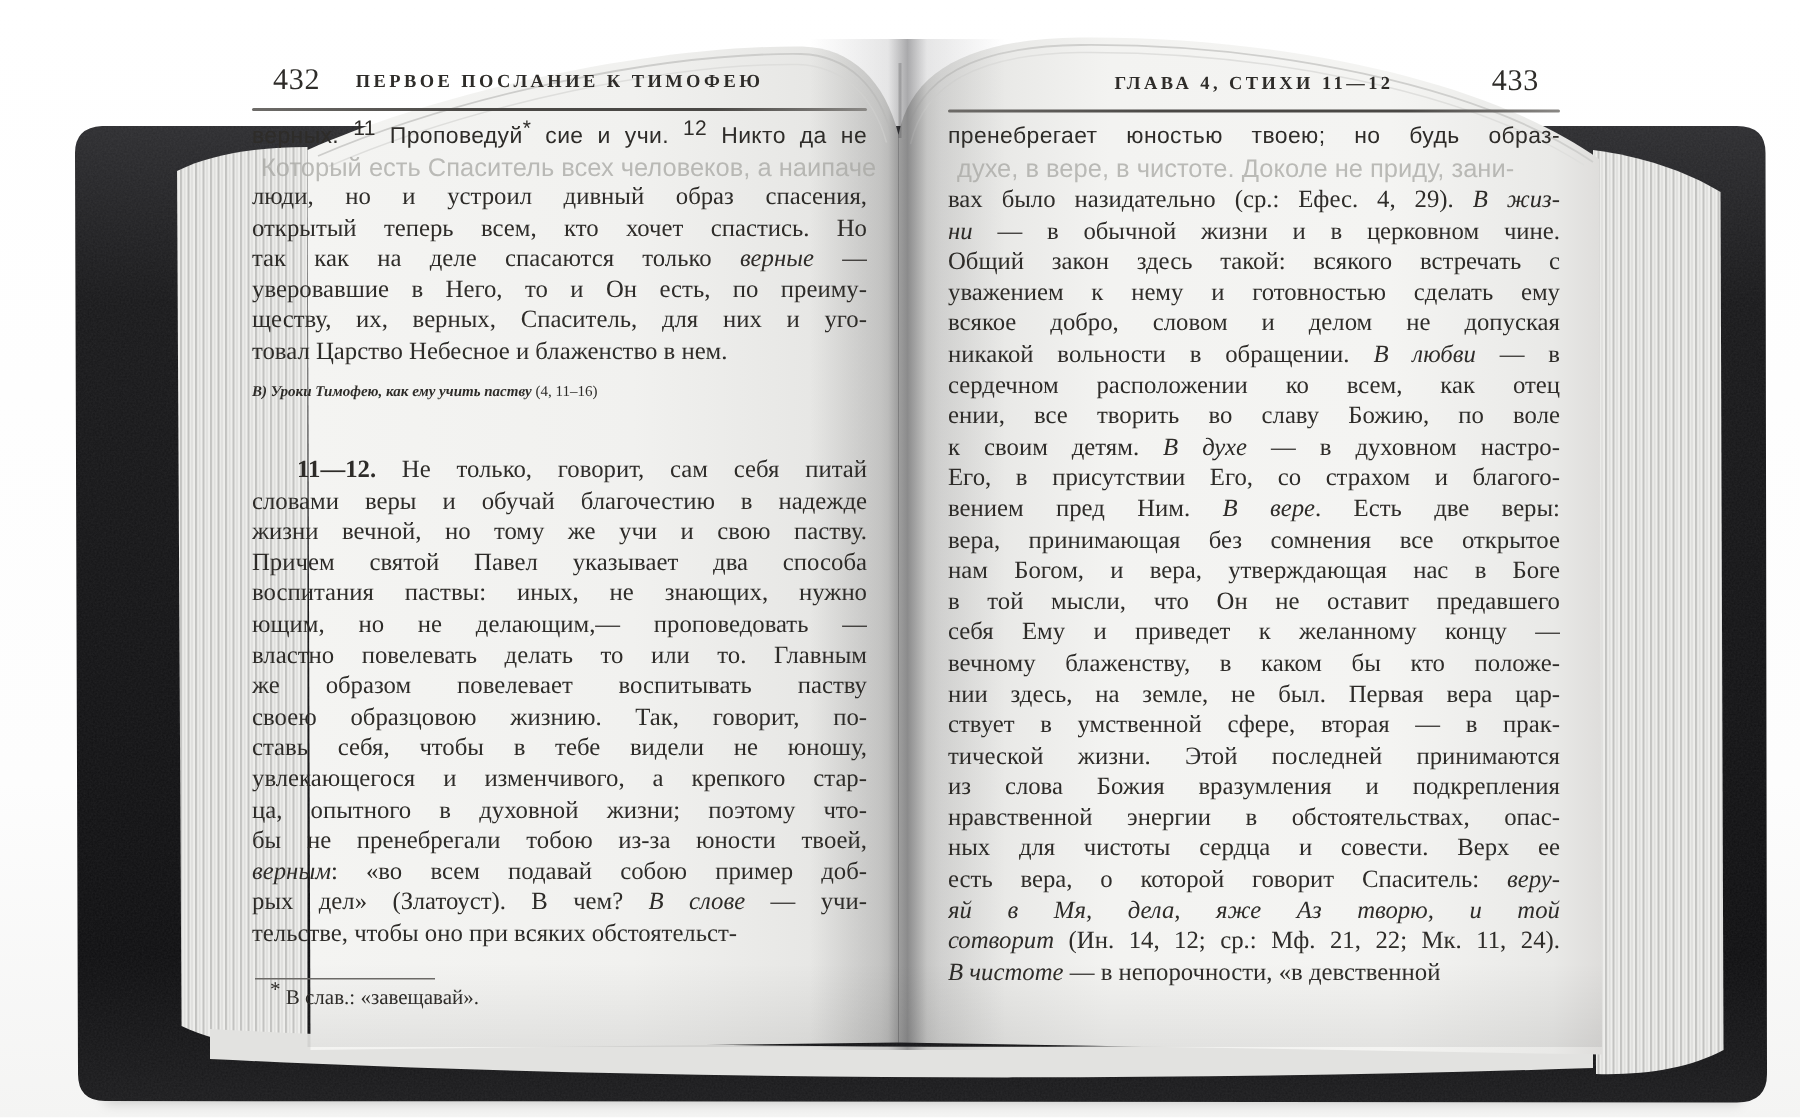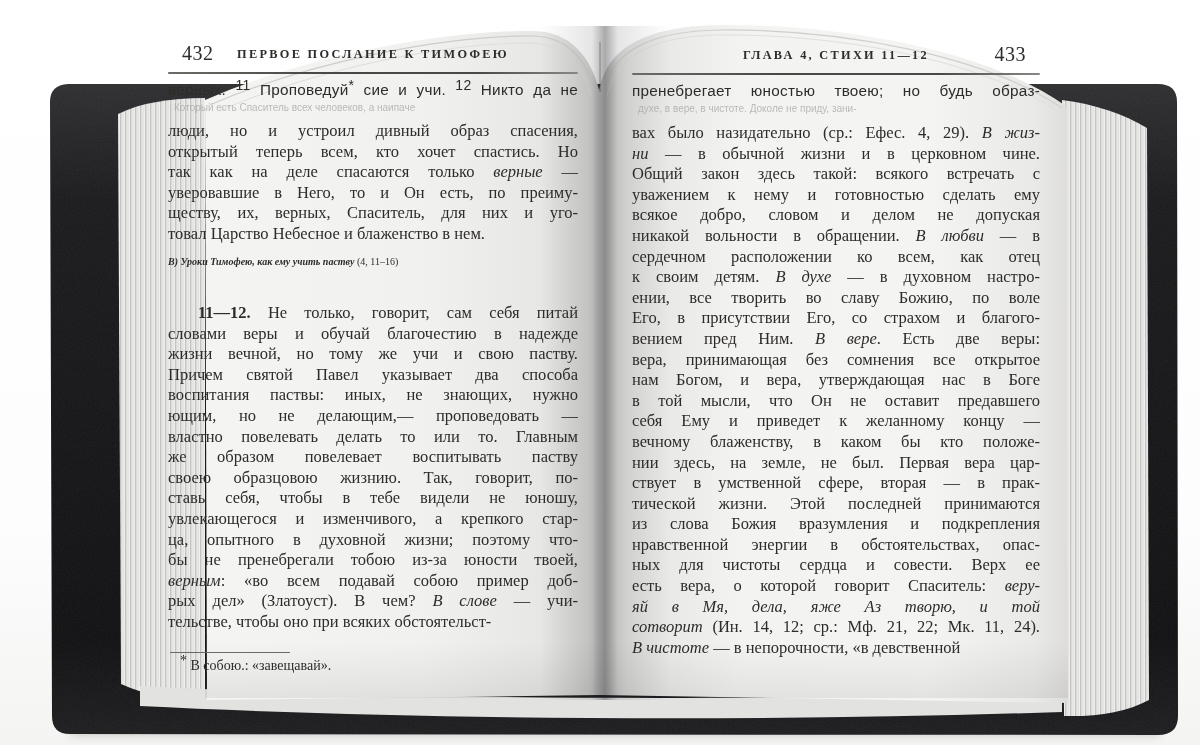--- a/index.html
+++ b/index.html
@@ -23,21 +23,21 @@
   #col-right .pagenum{right:14px;}
   .runhead{position:absolute;top:5px;left:30px;right:30px;text-align:center;
            font-size:12.3px;font-weight:bold;letter-spacing:2.3px;white-space:nowrap;}
   .head-rule{position:absolute;top:30px;left:0;right:0;height:1.5px;border-radius:1px;
            background:linear-gradient(90deg,#6d6b68,var(--rule) 35%,var(--rule) 75%,#8a8885);}
 
   .scripture{position:absolute;top:37px;left:0;right:0;}
   .scripture .tl{font-family:"Liberation Sans","DejaVu Sans",sans-serif;
                  font-size:15.3px;letter-spacing:.25px;height:22px;line-height:22px;}
   .ghost{position:absolute;top:60px;left:6px;right:0;
-         font-family:"Liberation Sans","DejaVu Sans",sans-serif;font-size:10px;
+         font-family:"Liberation Sans","DejaVu Sans",sans-serif;font-size:17px;
          color:var(--ghost);opacity:.75;filter:blur(.5px);white-space:nowrap;}
 
   .body-block{position:absolute;left:0;right:0;}
   #lp-para1{top:79px;}
   #lp-heading{top:209px;}
   #lp-para2{top:237px;margin-top:24px;}
   #rp-para{top:80px;}
 
   .tl{height:20.6px;line-height:20.6px;font-size:16.5px;overflow:hidden;}
   .just{text-align:justify;text-align-last:justify;}
@@ -167,43 +167,43 @@
         <div class="tl just"><span class="s-r">ставь себя, чтобы в тебе видели не юношу,</span></div>
         <div class="tl just"><span class="s-r">увлекающегося и изменчивого, а крепкого стар-</span></div>
         <div class="tl just"><span class="s-r">ца, опытного в духовной жизни; поэтому что-</span></div>
         <div class="tl just"><span class="s-r">бы не пренебрегали тобою из-за юности твоей,</span></div>
         <div class="tl just"><span class="s-i">верным</span><span class="s-r">: «во всем подавай собою пример доб-</span></div>
         <div class="tl just"><span class="s-r">рых дел» (Златоуст). В чем? </span><span class="s-i">В слове</span><span class="s-r"> — учи-</span></div>
         <div class="tl"><span class="s-r">тельстве, чтобы оно при всяких обстоятельст-</span></div>
       </div>
 
     <div class="fn-rule"></div>
-    <div class="footnote"><span class="s-sup">*</span><span> В собою.: «завещавай».</span></div>
+    <div class="footnote"><span class="s-sup">*</span><span> В слав.: «завещавай».</span></div>
   </div>
 
   <div class="col" id="col-right">
     <div class="pagenum">433</div>
     <div class="runhead">ГЛАВА 4, СТИХИ 11—12</div>
     <div class="head-rule"></div>
 
     <div class="scripture">
         <div class="tl just"><span class="s-r">пренебрегает юностью твоею; но будь образ-</span></div>
       </div>
     <div class="ghost">духе, в вере, в чистоте. Доколе не приду, зани-</div>
 
     <div class="body-block" id="rp-para">
         <div class="tl just"><span class="s-r">вах было назидательно (ср.: Ефес. 4, 29). </span><span class="s-i">В жиз-</span></div>
         <div class="tl just"><span class="s-i">ни</span><span class="s-r"> — в обычной жизни и в церковном чине.</span></div>
         <div class="tl just"><span class="s-r">Общий закон здесь такой: всякого встречать с</span></div>
         <div class="tl just"><span class="s-r">уважением к нему и готовностью сделать ему</span></div>
         <div class="tl just"><span class="s-r">всякое добро, словом и делом не допуская</span></div>
         <div class="tl just"><span class="s-r">никакой вольности в обращении. </span><span class="s-i">В любви</span><span class="s-r"> — в</span></div>
         <div class="tl just"><span class="s-r">сердечном расположении ко всем, как отец</span></div>
+        <div class="tl just"><span class="s-r">ении, все творить во славу Божию, по воле</span></div>
         <div class="tl just"><span class="s-r">к своим детям. </span><span class="s-i">В духе</span><span class="s-r"> — в духовном настро-</span></div>
-        <div class="tl just"><span class="s-r">ении, все творить во славу Божию, по воле</span></div>
         <div class="tl just"><span class="s-r">Его, в присутствии Его, со страхом и благого-</span></div>
         <div class="tl just"><span class="s-r">вением пред Ним. </span><span class="s-i">В вере</span><span class="s-r">. Есть две веры:</span></div>
         <div class="tl just"><span class="s-r">вера, принимающая без сомнения все открытое</span></div>
         <div class="tl just"><span class="s-r">нам Богом, и вера, утверждающая нас в Боге</span></div>
         <div class="tl just"><span class="s-r">в той мысли, что Он не оставит предавшего</span></div>
         <div class="tl just"><span class="s-r">себя Ему и приведет к желанному концу —</span></div>
         <div class="tl just"><span class="s-r">вечному блаженству, в каком бы кто положе-</span></div>
         <div class="tl just"><span class="s-r">нии здесь, на земле, не был. Первая вера цар-</span></div>
         <div class="tl just"><span class="s-r">ствует в умственной сфере, вторая — в прак-</span></div>
         <div class="tl just"><span class="s-r">тической жизни. Этой последней принимаются</span></div>

